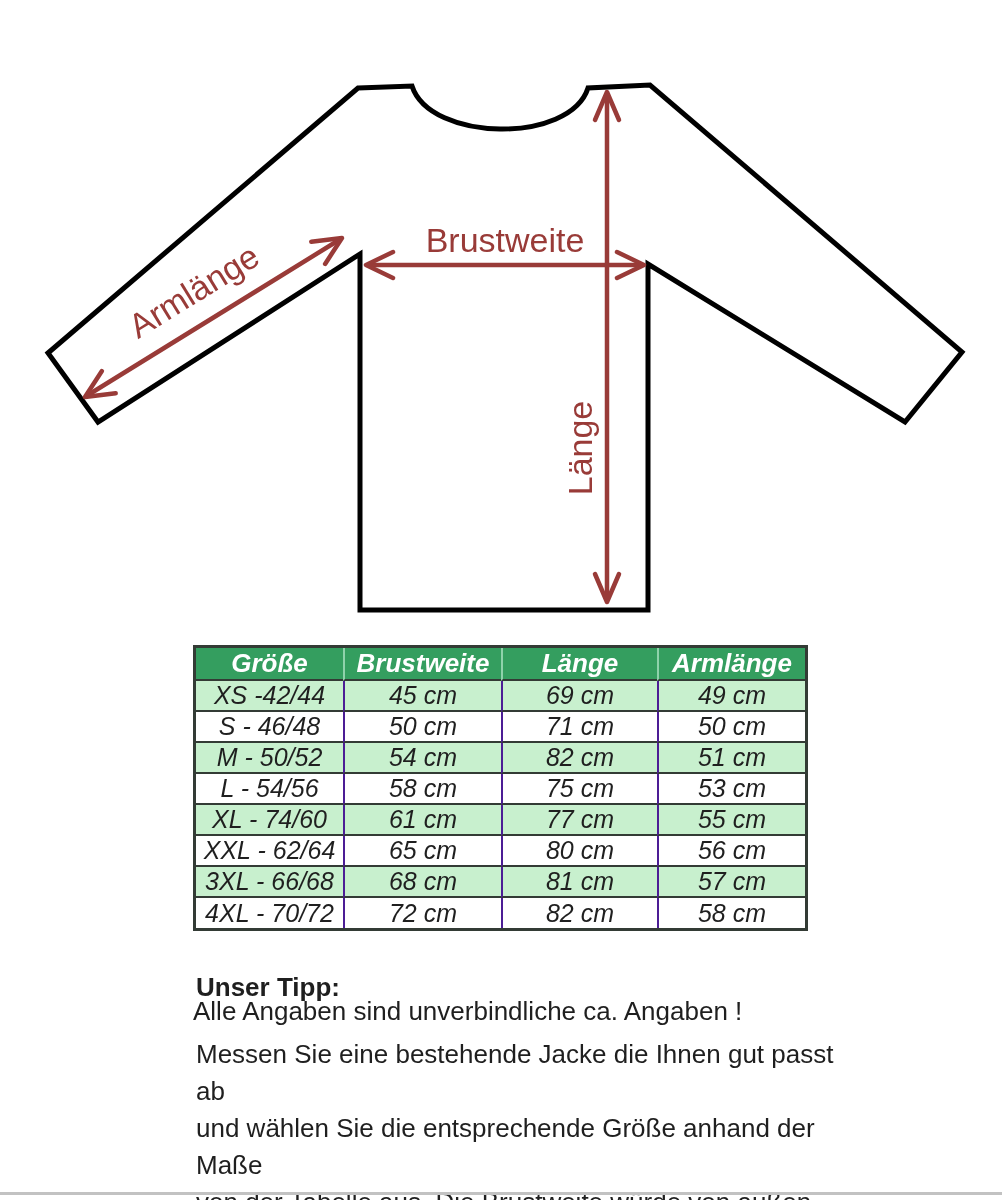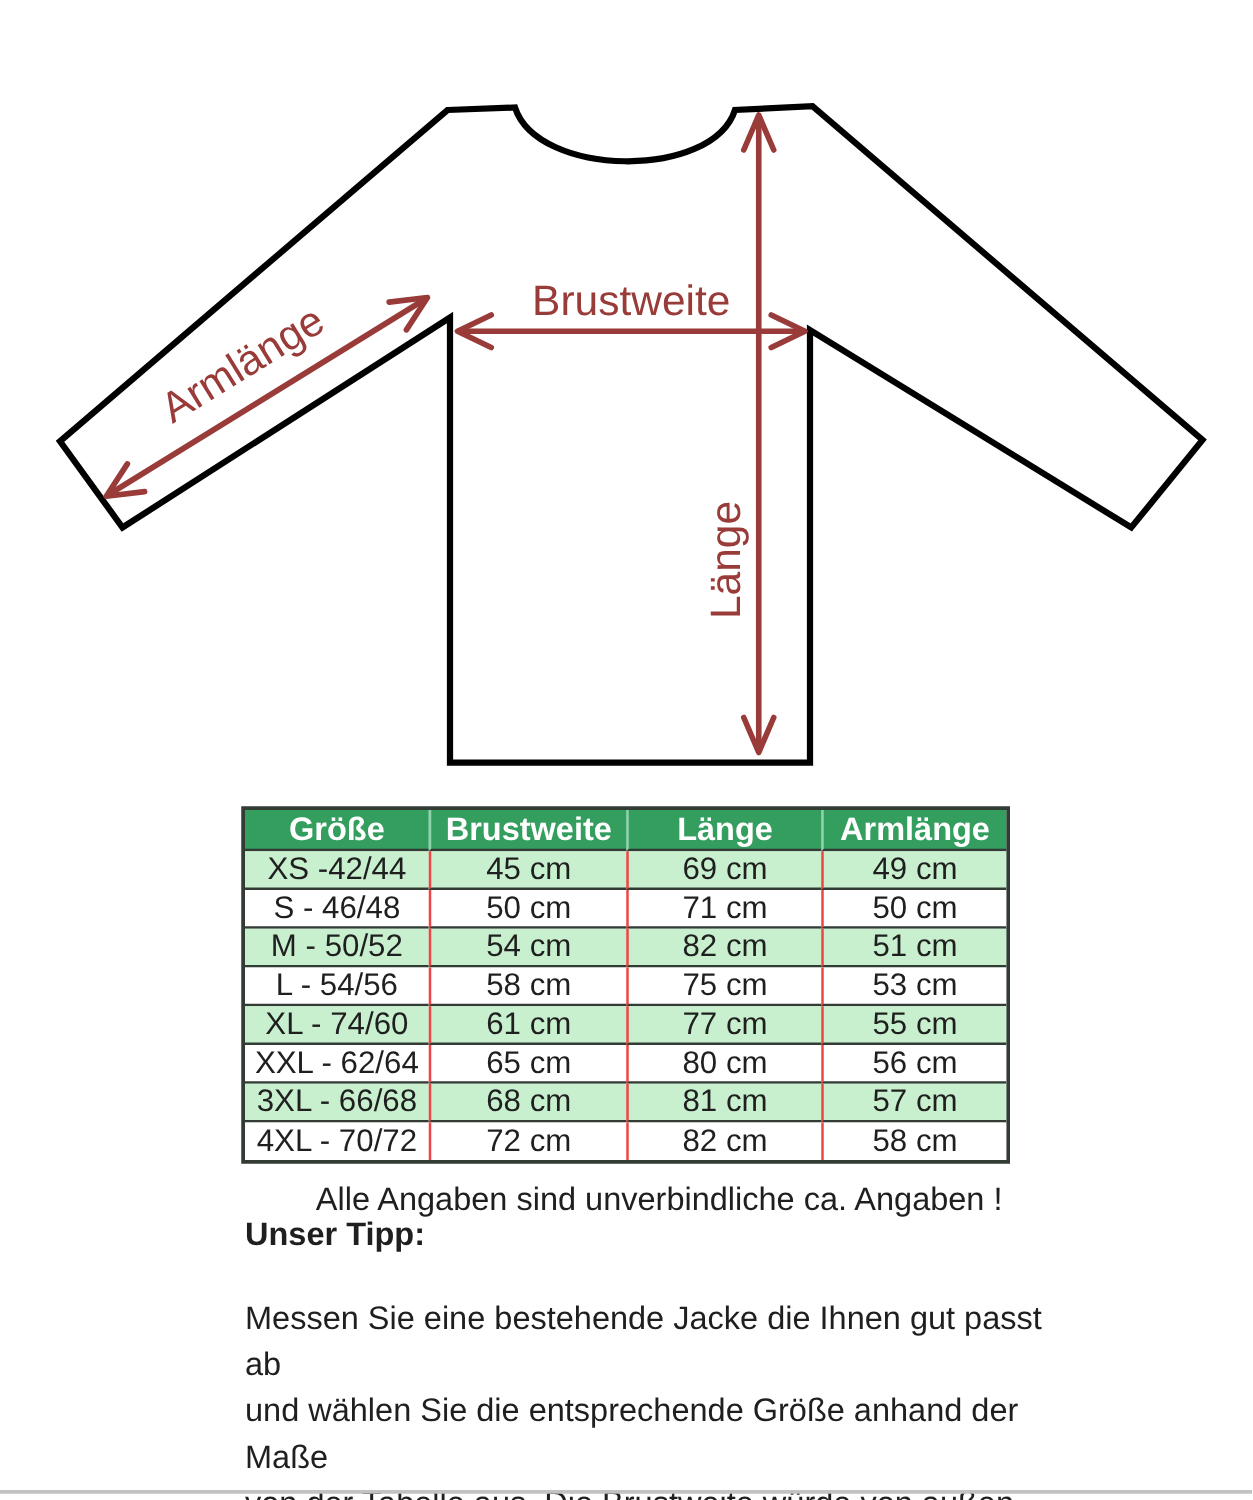--- a/index.html
+++ b/index.html
@@ -13,38 +13,38 @@
   .arrow{fill:none;stroke-width:4.5;stroke-linecap:round;stroke-linejoin:round;}
   .measure-label{font-family:"Liberation Sans",sans-serif;font-size:34px;font-weight:400;}
   
   .size-table{
     position:absolute;left:193px;top:645px;width:609px;
     border-collapse:separate;border-spacing:0;table-layout:fixed;
     border:3px solid #333b35;font-size:25px;
   }
   .size-table th,.size-table td{
     box-sizing:border-box;text-align:center;vertical-align:middle;
-    padding:0;overflow:hidden;white-space:nowrap;
+    padding:0;overflow:hidden;white-space:nowrap;font-style:italic;
   }
   .size-table th{
     height:32px;background:#349e5f;color:#ffffff;font-weight:700;font-size:26px;
     border-bottom:2px solid #333b35;border-left:2px solid #8fd2ab;
   }
   .size-table th:first-child{border-left:none;}
   .size-table td{
-    height:30px;border-bottom:2px solid #333b35;border-left:2px solid #ef4444;
+    height:30px;border-bottom:2px solid #333b35;border-left:2px solid #4c1d95;
   }
   .size-table td:first-child{border-left:none;}
   .size-table tbody tr:nth-child(odd) td{background:#c8f0ce;}
   .size-table tbody tr:nth-child(even) td{background:#ffffff;}
   .size-table tbody tr:last-child td{border-bottom:none;}
   
   .disclaimer{
-    position:absolute;left:193px;top:944px;width:609px;
-    text-align:right;font-size:26px;
+    position:absolute;left:193px;top:996px;width:609px;
+    text-align:left;font-size:26px;
   }
   .tip-heading{
     position:absolute;left:196px;top:972px;font-size:26px;font-weight:700;
   }
   .tip-text{
     position:absolute;left:196px;top:1036px;width:640px;
     font-size:26px;line-height:37px;
   }
   .bottom-rule{
     position:absolute;left:0;top:1192px;width:1002px;height:3px;background:#c2c2c2;

